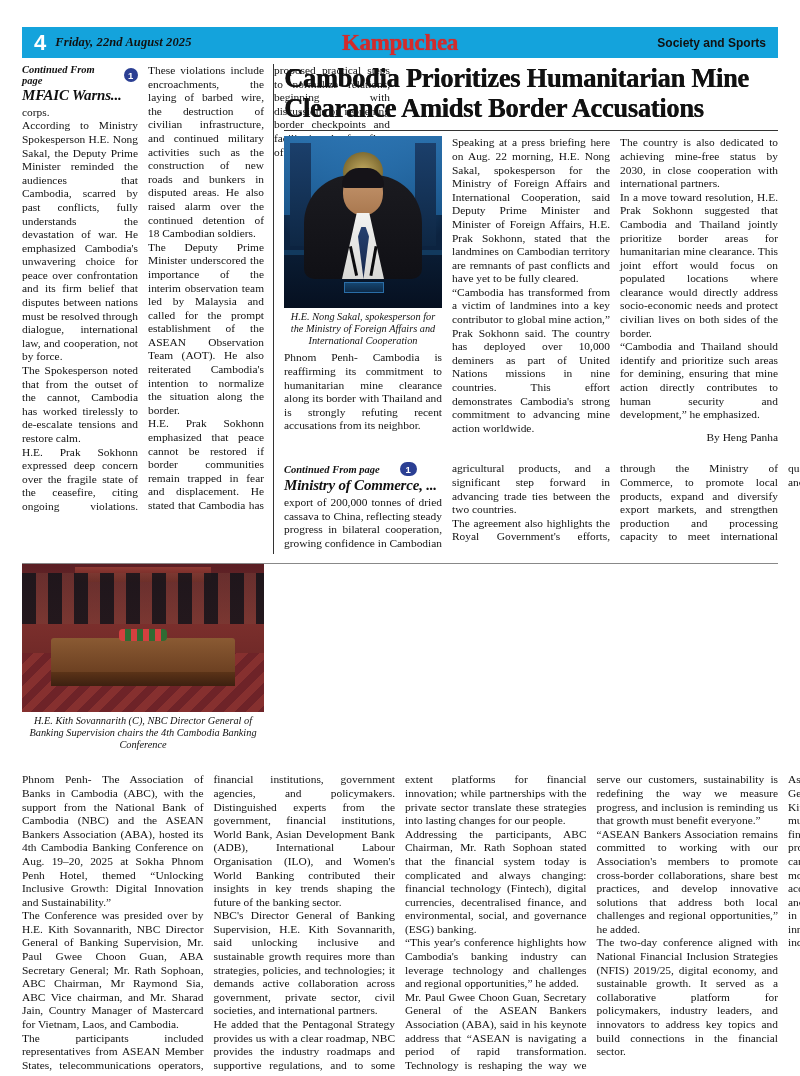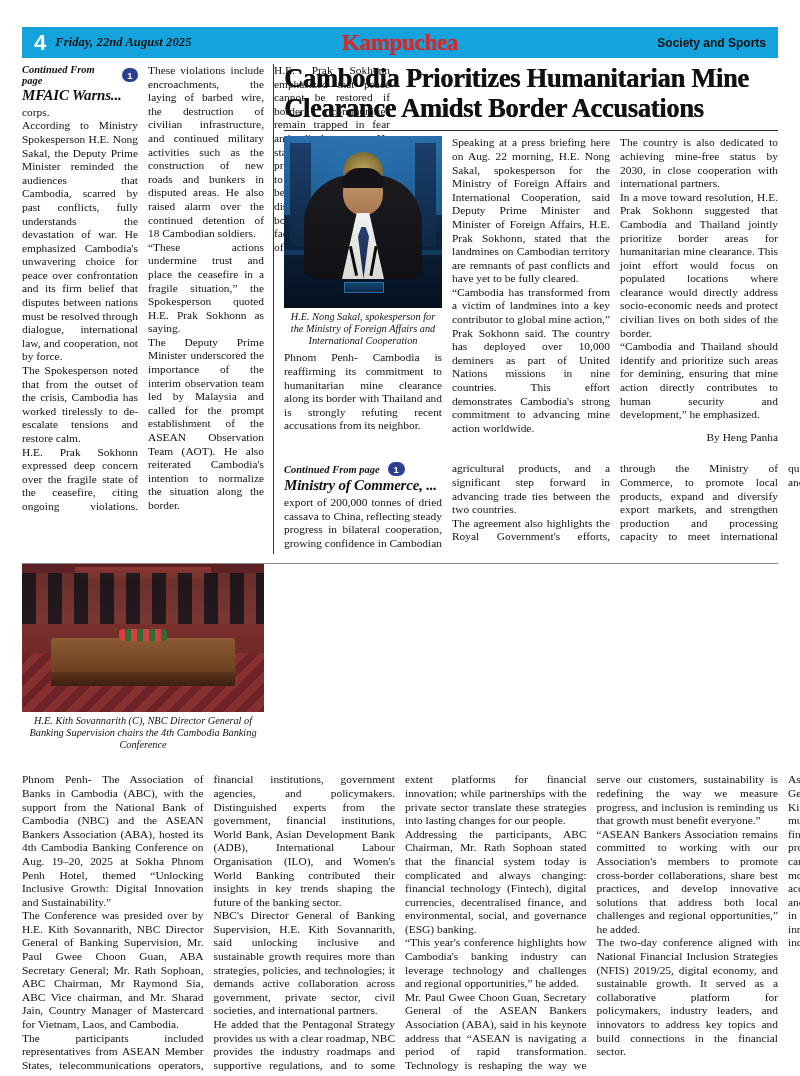--- a/index.html
+++ b/index.html
@@ -75,21 +75,21 @@
   
   .rule-h { border-top: 1px solid #333; }
   .rule-h-thin { border-top: 1px solid #888; }
 
   .cont-line {
     font-style: italic;
     font-weight: bold;
     font-size: 10.5px;
     display: flex;
     align-items: center;
-    gap: 8px;
+    gap: 20px;
     margin-bottom: 2px;
   }
   .pagechip {
     display: inline-flex;
     align-items: center;
     justify-content: center;
     width: 17px; height: 14px;
     border-radius: 7px;
     background: #2b3f93;
     color: #fff;
@@ -283,23 +283,22 @@
 
     <div class="left-block">
       <div class="left-cols">
         <div class="cont-line nobreak">
           <span>Continued From page</span>
           <span class="pagechip">1</span>
         </div>
         <div class="jump-head nobreak">MFAIC Warns...</div>
         <p class="body">corps.</p>
         <p class="body">According to Ministry Spokesperson H.E. Nong Sakal, the Deputy Prime Minister reminded the audiences that Cambodia, scarred by past conflicts, fully understands the devastation of war. He emphasized Cambodia's unwavering choice for peace over confrontation and its firm belief that disputes between nations must be resolved through dialogue, international law, and cooperation, not by force.</p>
-        <p class="body">The Spokesperson noted that from the outset of the crisis, Cambodia has worked tirelessly to de-escalate tensions and restore calm.</p>
+        <p class="body">The Spokesperson noted that from the outset of the cannot, Cambodia has worked tirelessly to de-escalate tensions and restore calm.</p>
         <p class="body">H.E. Prak Sokhonn expressed deep concern over the fragile state of the ceasefire, citing ongoing violations. These violations include encroachments, the laying of barbed wire, the destruction of civilian infrastructure, and continued military activities such as the construction of new roads and bunkers in disputed areas. He also raised alarm over the continued detention of 18 Cambodian soldiers.</p>
-        <p class="body">“These actions undermine trust and place the ceasefire in a fragile situation,” the Spokesperson quoted H.E. Prak Sokhonn as saying.</p>
         <p class="body">The Deputy Prime Minister underscored the importance of the interim observation team led by Malaysia and called for the prompt establishment of the ASEAN Observation Team (AOT). He also reiterated Cambodia's intention to normalize the situation along the border.</p>
         <p class="body">H.E. Prak Sokhonn emphasized that peace cannot be restored if border communities remain trapped in fear and displacement. He stated that Cambodia has proposed practical steps to normalize relations, beginning with discussions on reopening border checkpoints and facilitating the free flow of people and goods.</p>
         <p class="byline">By Heng Panha</p>
       </div>
     </div>
 
     <div class="right-block">
       <h1 class="headline-main">Cambodia Prioritizes Humanitarian Mine Clearance Amidst Border Accusations</h1>
       <div class="rule-h" style="margin-bottom:5px;"></div>
 

